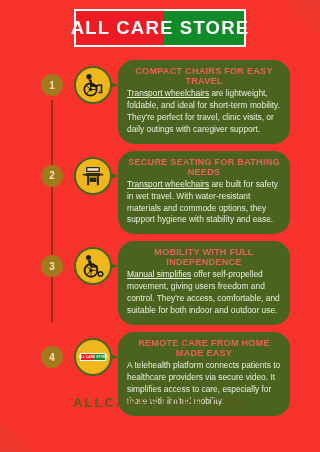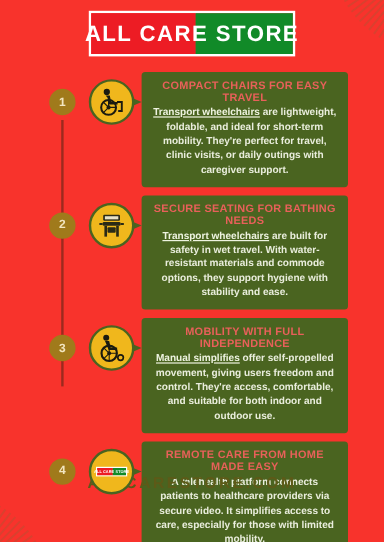--- a/index.html
+++ b/index.html
@@ -178,39 +178,37 @@
     font-size: 3.2px;
     font-weight: bold;
     letter-spacing: 0.1px;
     white-space: nowrap;
   }
 
   .card {
     margin-left: 118px;
     margin-right: 30px;
     background: #4a6420;
-    border-radius: 3px;
+    border-radius: 16px;
     padding: 6px 9px 8px 9px;
     box-sizing: border-box;
   }
   .card-title {
     color: #e8605a;
     font-size: 9.1px;
     font-weight: bold;
     letter-spacing: 0.25px;
     text-align: center;
     text-transform: uppercase;
     margin-bottom: 2px;
   }
   .card-body {
     color: #e9eddc;
     font-size: 8.4px;
     line-height: 1.42;
-    text-align: center;
-    font-weight: bold;
   }
   .card-body .lnk {
     text-decoration: underline;
     color: #eef3e0;
   }
 
   
   .footer {
     position: absolute;
     left: 0;

